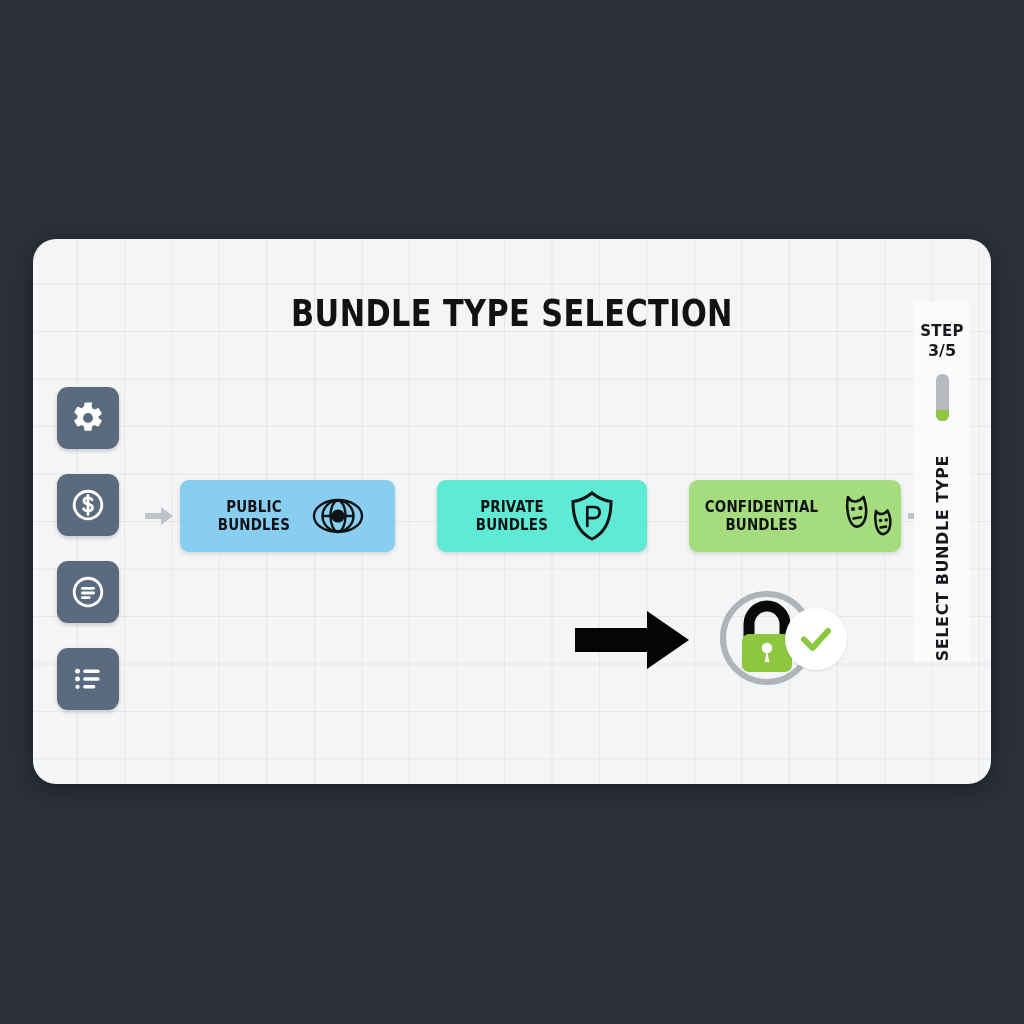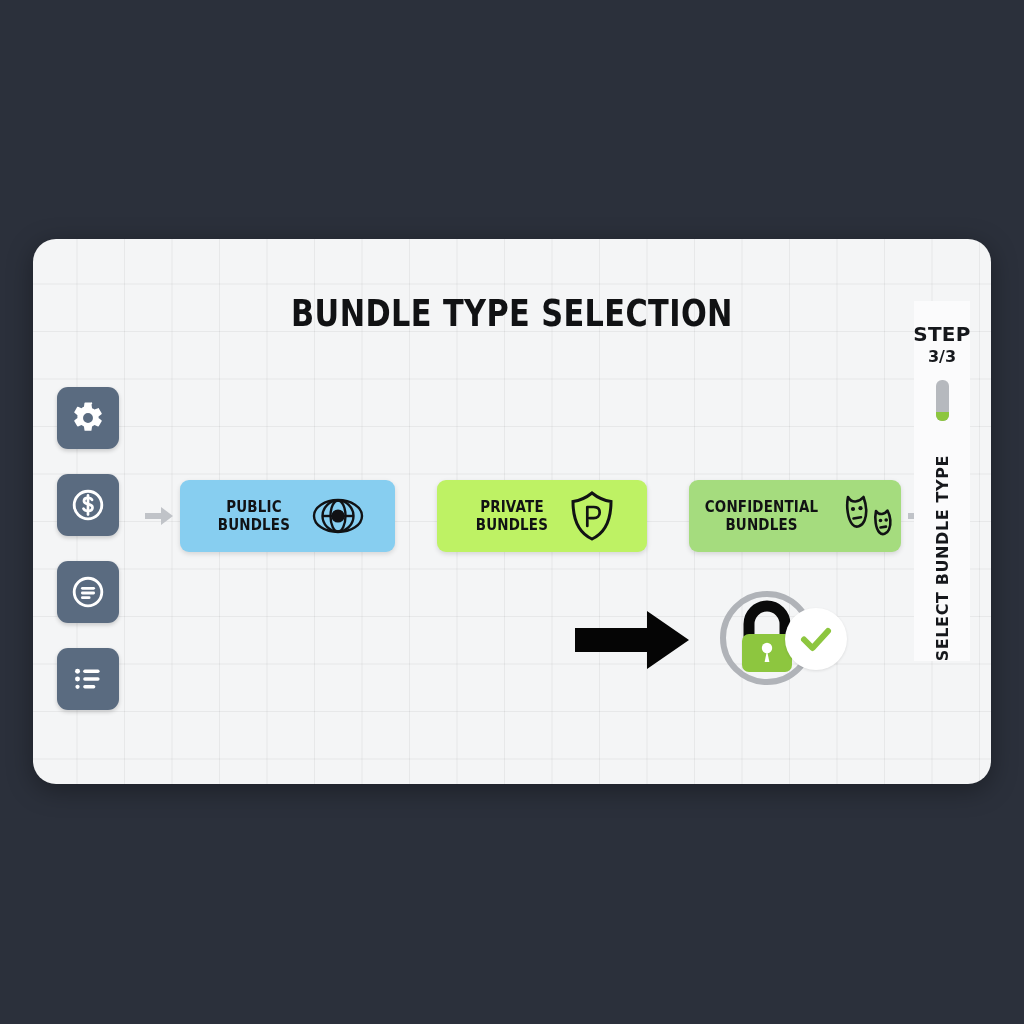--- a/index.html
+++ b/index.html
@@ -100,21 +100,21 @@
   .step-col {
     position:absolute;
     left:881px; top:62px;
     width:56px; height:360px;
     background:#fbfbfc;
     display:flex; flex-direction:column; align-items:center;
   }
   .step-word {
     margin-top:21px;
     font-family:"DejaVu Sans", sans-serif;
-    font-size:20px; font-weight:bold;
+    font-size:15px; font-weight:bold;
     color:#16181c; letter-spacing:.3px;
   }
   .step-frac {
     font-family:"DejaVu Sans", sans-serif;
     font-size:16px; font-weight:bold;
     color:#16181c; margin-top:1px;
   }
   .step-track {
     margin-top:14px;
     width:13px; height:100px;
@@ -225,21 +225,21 @@
               <ellipse cx="26" cy="26" rx="7.5" ry="15.5"></ellipse>
               <path d="M10.8 26h30.4"></path>
             </g>
             <circle cx="26" cy="26" r="6.6" fill="#111214"></circle>
           </svg>
         </span>
       </div>
 
       <div class="conn"></div>
 
-      <div class="card" id="card-private" style="background: #bef264;">
+      <div class="card" id="card-private" style="background: #5eead4;">
         <span class="card-label">PRIVATE
 BUNDLES</span>
         <span class="card-icon">
           <svg width="46" height="52" viewBox="0 0 46 52">
             <path d="M23 3 C31 9.5 38.5 11 42 11.5 C42 30 36 43 23 49 C10 43 4 30 4 11.5 C7.5 11 15 9.5 23 3 Z" fill="none" stroke="#111214" stroke-width="3"></path>
             <path d="M18.3 36V17h6.4c3.7 0 6 2.1 6 5.5s-2.3 5.6-6 5.6h-4" fill="none" stroke="#111214" stroke-width="2.7" stroke-linecap="round" stroke-linejoin="round"></path>
           </svg>
         </span>
       </div>
 
@@ -267,21 +267,21 @@
       <div class="conn">
         <svg width="32" height="24" viewBox="0 0 32 24">
           <path d="M2 9h16V3l12 9-12 9v-6H2z" fill="#c0c3c8"></path>
         </svg>
       </div>
 
     </div>
 
     <div class="step-col">
       <div class="step-word">STEP</div>
-      <div class="step-frac">3/3</div>
+      <div class="step-frac">3/5</div>
       <div class="step-track" style="background: rgb(182, 185, 190);">
         <div class="step-fill" style="background: rgb(141, 198, 63); height: 22%;"></div>
       </div>
       <div class="vert-label">SELECT BUNDLE TYPE</div>
     </div>
 
     <div class="anno">
 
       <span class="big-arrow">
         <svg width="118" height="62" viewBox="0 0 118 62">

